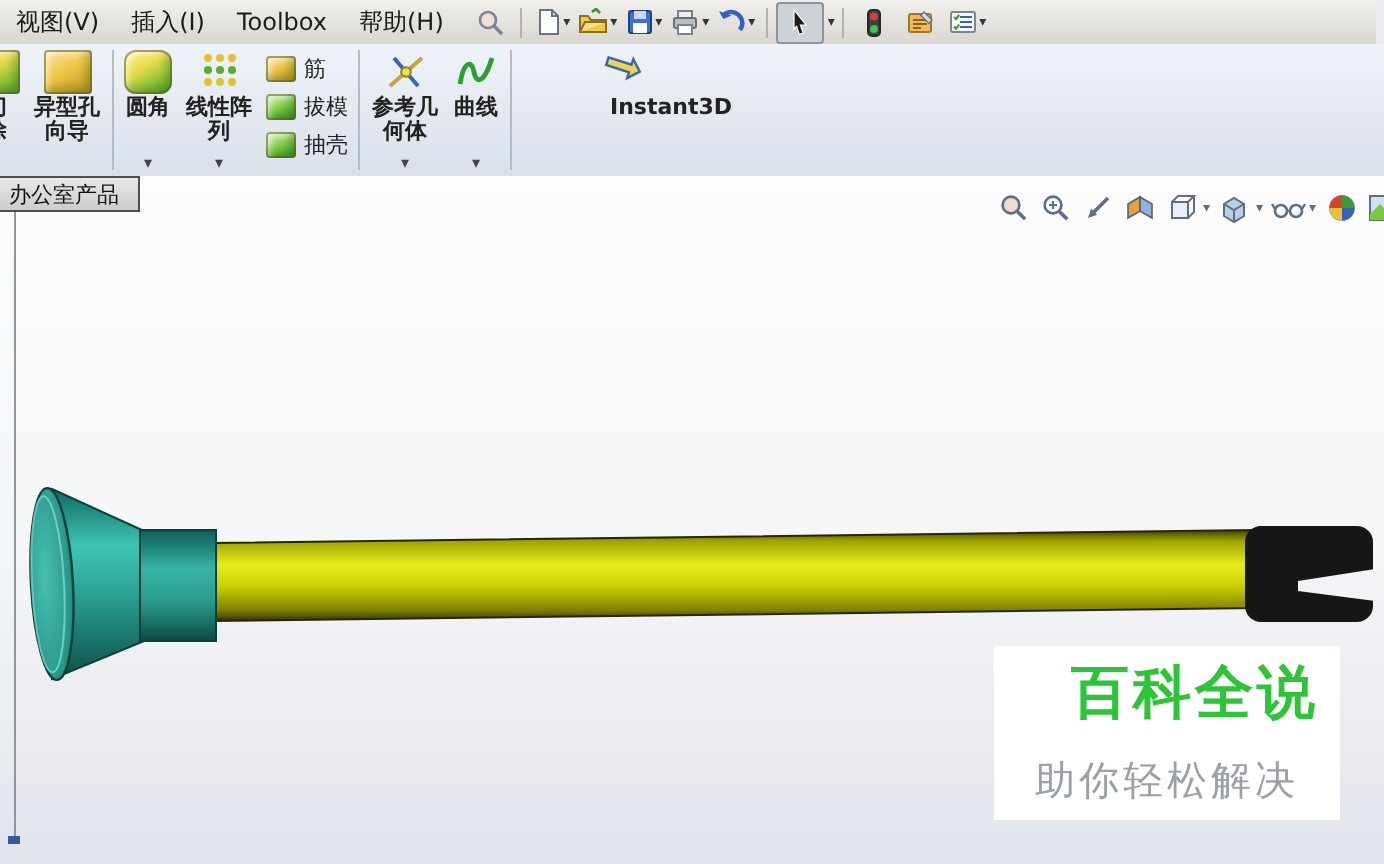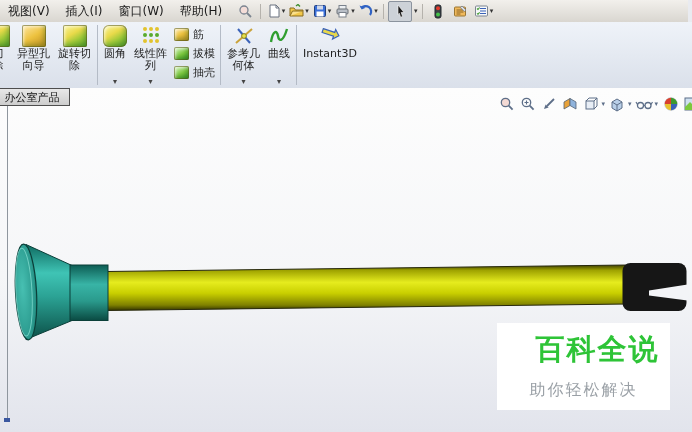--- a/index.html
+++ b/index.html
@@ -16,21 +16,21 @@
   .mb-btn{height:19px;min-width:20px;display:flex;align-items:center;justify-content:center;padding:0 1px;}
   .mb-btn.pressed{background:#cdd2d8;border:1px solid #8b939e;border-radius:2px;}
   .dd{font-size:7px;color:#333;margin-left:1px;}
   .mb-sep{width:1px;height:15px;background:#b5b2ac;margin:0 3px;}
 
   
   .features{position:absolute;top:22px;left:0;right:0;height:66px;display:flex;align-items:stretch;
             background:linear-gradient(#eff3f9,#dae0ea);border-bottom:1px solid #a9b1bd;
             font-size:11px;color:#222;overflow:hidden;}
   .fgroup{display:flex;flex-direction:column;align-items:center;padding:3px 3px 0;}
-  .fgroup .lbl{text-align:center;line-height:12px;margin-top:1px;}
+  .fgroup .lbl{text-align:center;line-height:12px;margin-top:1px;font-weight:bold;}
   .w3{width:35px;}
   .clip{margin-left:-17px;}
   .bigicon{width:24px;height:22px;}
   .stackgroup{display:flex;flex-direction:column;padding:4px 3px;gap:2px;}
   .srow{display:flex;align-items:center;gap:4px;height:17px;white-space:nowrap;}
   .sicon{width:15px;height:13px;flex:none;}
   .fsep{width:1px;background:#b4bbc6;margin:3px 2px;}
   .darrow{font-size:8px;color:#444;margin-top:auto;padding-bottom:2px;line-height:8px;}
   .cube{display:inline-block;border-radius:2px;
         background:linear-gradient(150deg,#fdf7a0 0%,#e9da4a 40%,#9cc838 65%,#4e9e2c 100%);
@@ -46,31 +46,31 @@
            font-size:11px;color:#111;display:flex;align-items:center;justify-content:center;white-space:nowrap;overflow:hidden;}
   .vline{position:absolute;left:7px;top:17px;bottom:12px;width:1px;background:#8f969e;z-index:2;}
   .vmark{position:absolute;left:4px;bottom:10px;width:6px;height:4px;background:#3a57a0;z-index:2;}
   .headsup{position:absolute;top:6px;right:-9px;display:flex;align-items:center;gap:2px;z-index:5;}
   .hu-btn{width:19px;height:19px;display:flex;align-items:center;justify-content:center;}
   .hu-dd{font-size:7px;color:#5d6e88;margin:0 1px 0 -1px;}
   .model-svg{position:absolute;left:0;top:0;z-index:1;}
   .wm{position:absolute;left:497px;top:235px;width:173px;height:87px;background:#ffffff;z-index:4;
       display:flex;flex-direction:column;align-items:center;justify-content:center;}
   .wm-title{font-size:29px;font-weight:bold;letter-spacing:2px;line-height:32px;margin-left:28px;}
-  .wm-sub{font-size:16px;color:#9aa0a6;letter-spacing:2px;margin-top:15px;}
+  .wm-sub{font-size:20px;color:#9aa0a6;letter-spacing:2px;margin-top:15px;}
 </style>
 </head>
 <body>
 
 <div class="app">
 
   <div class="menubar">
     <span class="menu-item">视图(V)</span>
     <span class="menu-item">插入(I)</span>
-    <span class="menu-item">窗口(W)</span>
+    <span class="menu-item">Toolbox</span>
     <span class="menu-item">帮助(H)</span>
 
     <div class="mb-icons">
       <span class="mb-btn">
         <svg width="14" height="14" viewBox="0 0 14 14">
             <circle cx="6" cy="6" r="4" fill="#f4ddd8" stroke="#7b8490" stroke-width="1.3"></circle>
             <path d="M9 9 L13 13" stroke="#7b8490" stroke-width="1.8"></path>
           </svg>
       </span>
       <span class="mb-sep"></span>
@@ -150,24 +150,20 @@
     <div class="fgroup clip">
       <span class="cube bigicon"></span>
       <span class="lbl" style="width:13px;">切除</span>
     </div>
 
     <div class="fgroup">
       <span class="cube gold bigicon"></span>
       <span class="lbl w3">异型孔向导</span>
     </div>
 
-    <div class="fgroup">
-      <span class="cube bigicon"></span>
-      <span class="lbl w3">旋转切除</span>
-    </div>
 
 
     <div class="fsep"></div>
 
     <div class="fgroup">
       <span class="cube bigicon" style="border-radius:6px;"></span>
       <span class="lbl">圆角</span>
       <span class="darrow">▾</span>
     </div>
 
@@ -224,21 +220,21 @@
       <span class="lbl">曲线</span>
       <span class="darrow">▾</span>
     </div>
 
     <div class="fsep"></div>
 
     <div class="fgroup">
       <svg class="bigicon" viewBox="0 0 24 22">
         <path d="M4 6 L16 6 L16 3 L21 8 L16 13 L16 10 L4 10 Z" fill="#e8d84b" stroke="#3a62b8" stroke-width="1.2" transform="rotate(18 12 9)"></path>
       </svg>
-      <span class="lbl" style="width:56px;">Instant3D</span>
+      <span class="lbl" style="width:56px;margin-left:44px;">Instant3D</span>
     </div>
   </div>
 
   <div class="viewport">
 
     <div class="doc-tab">办公室产品</div>
 
     <div class="vline"></div>
     <div class="vmark"></div>
 

